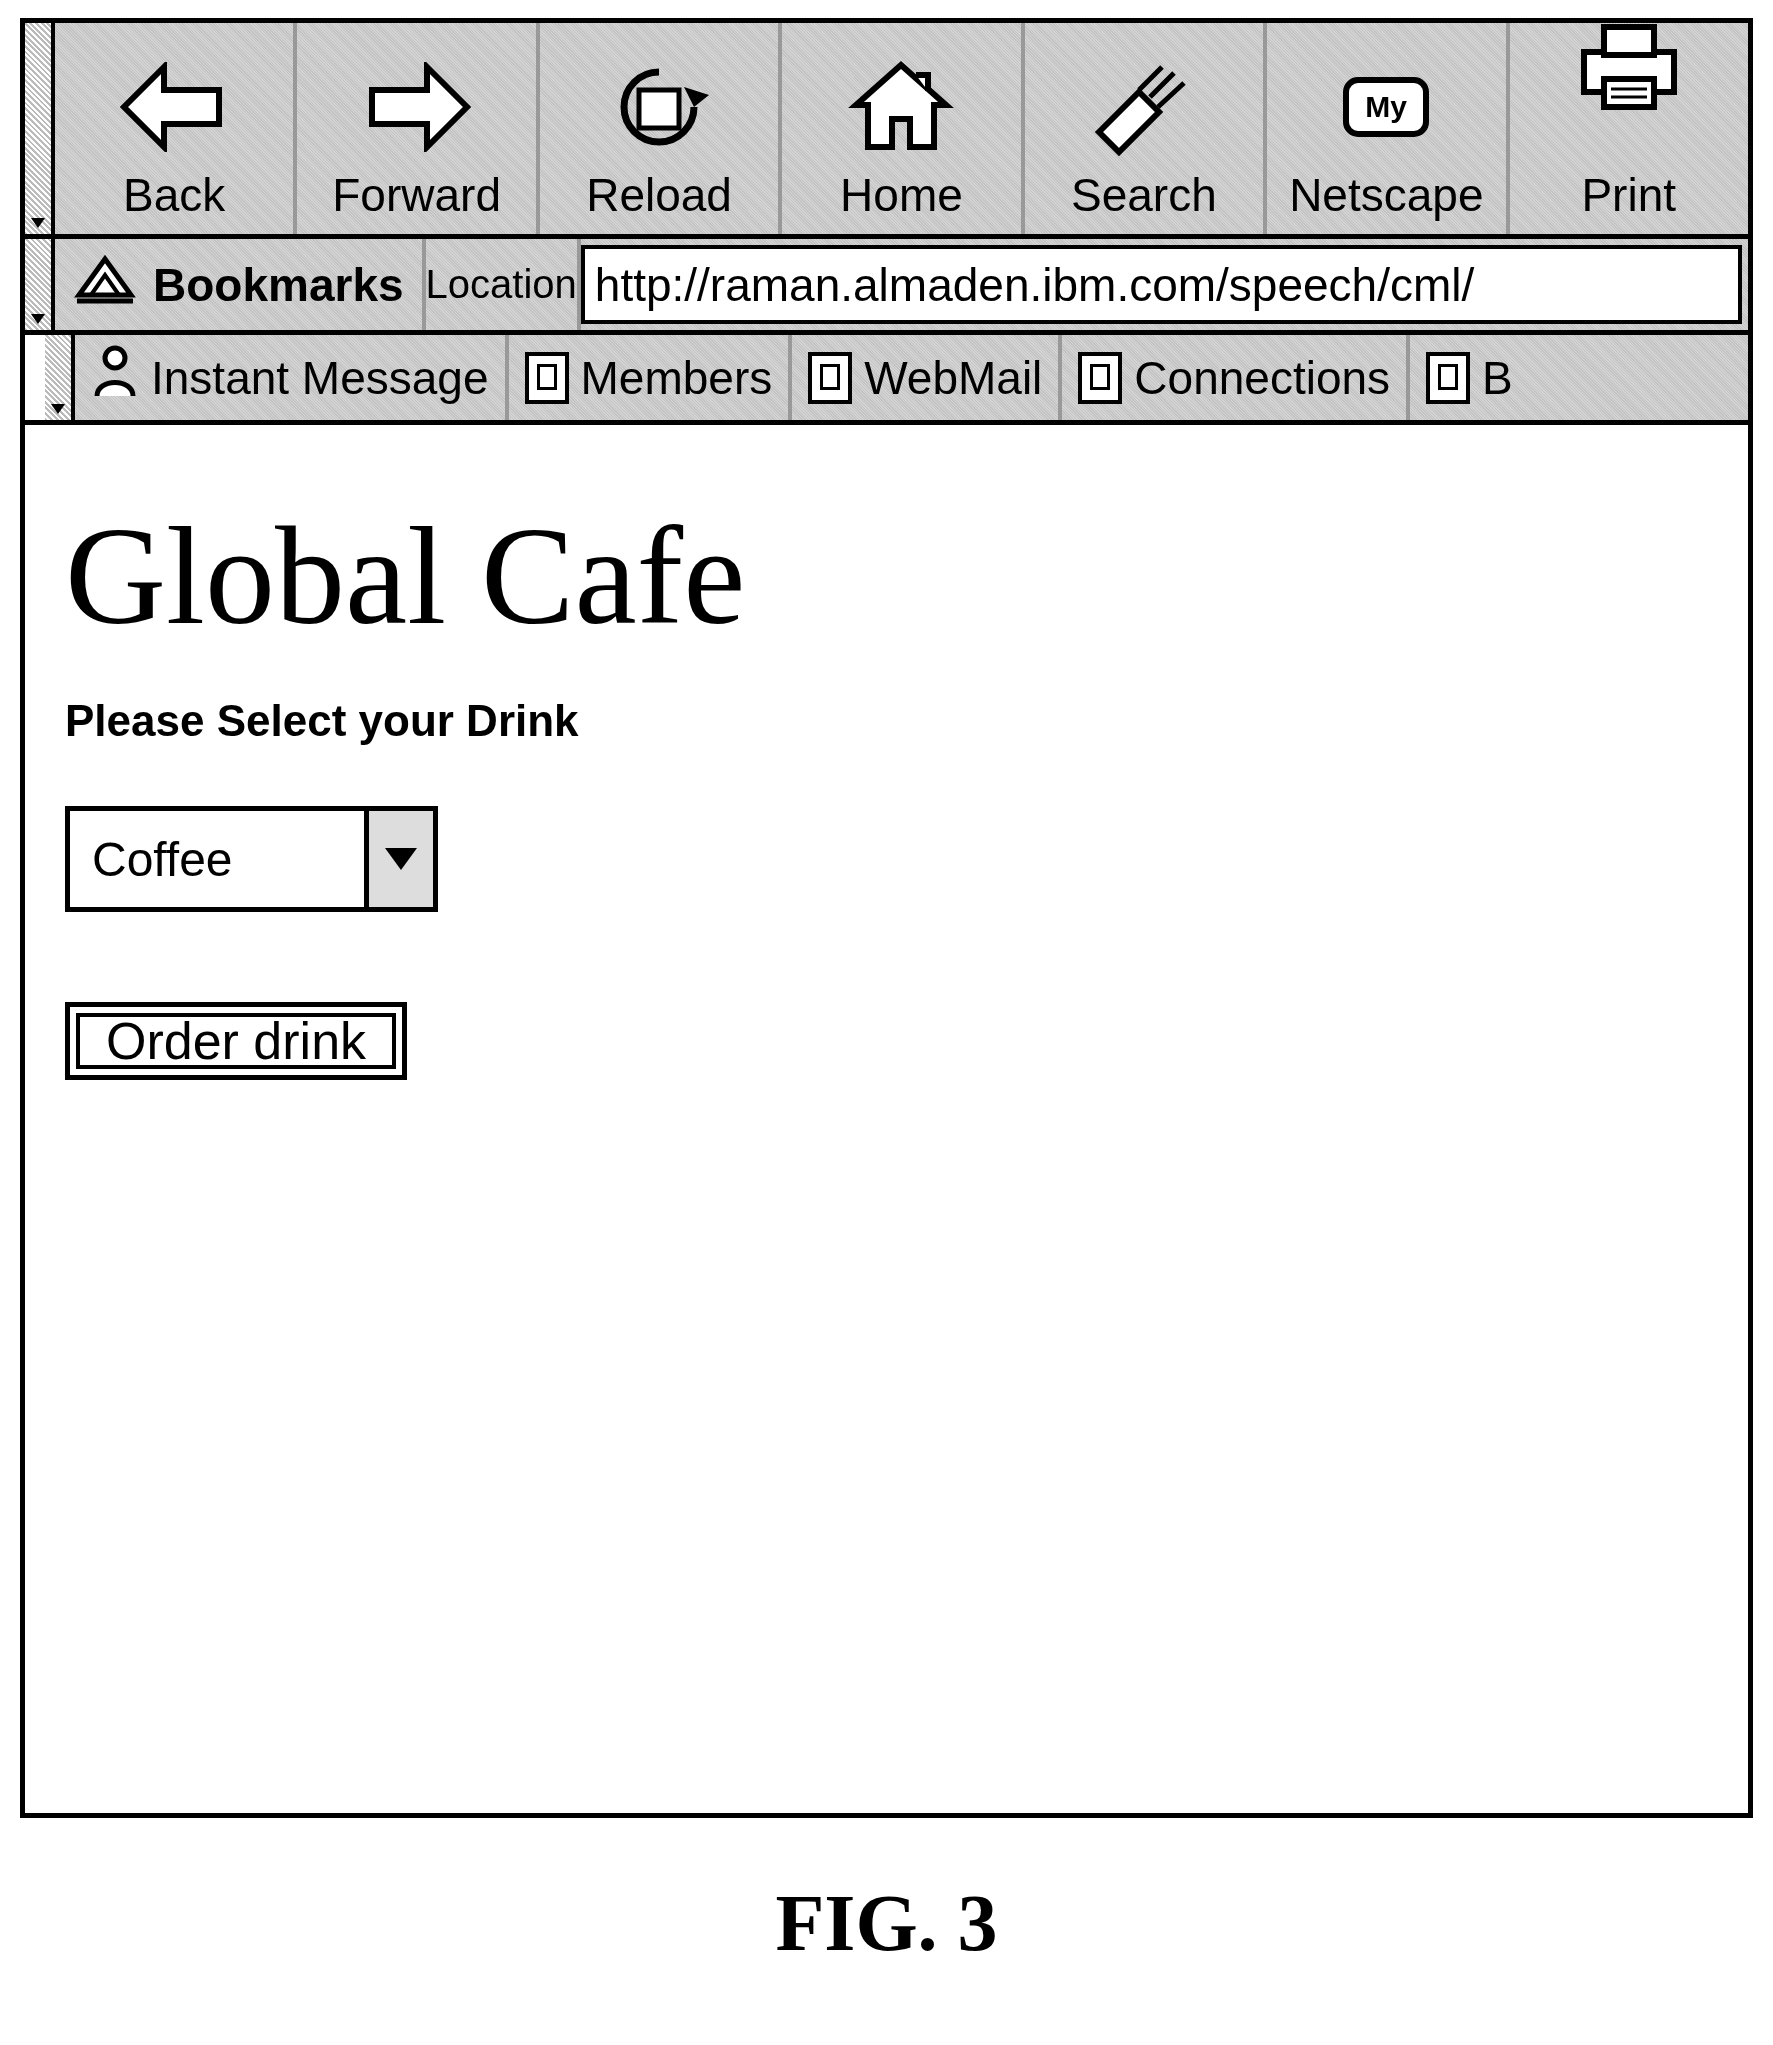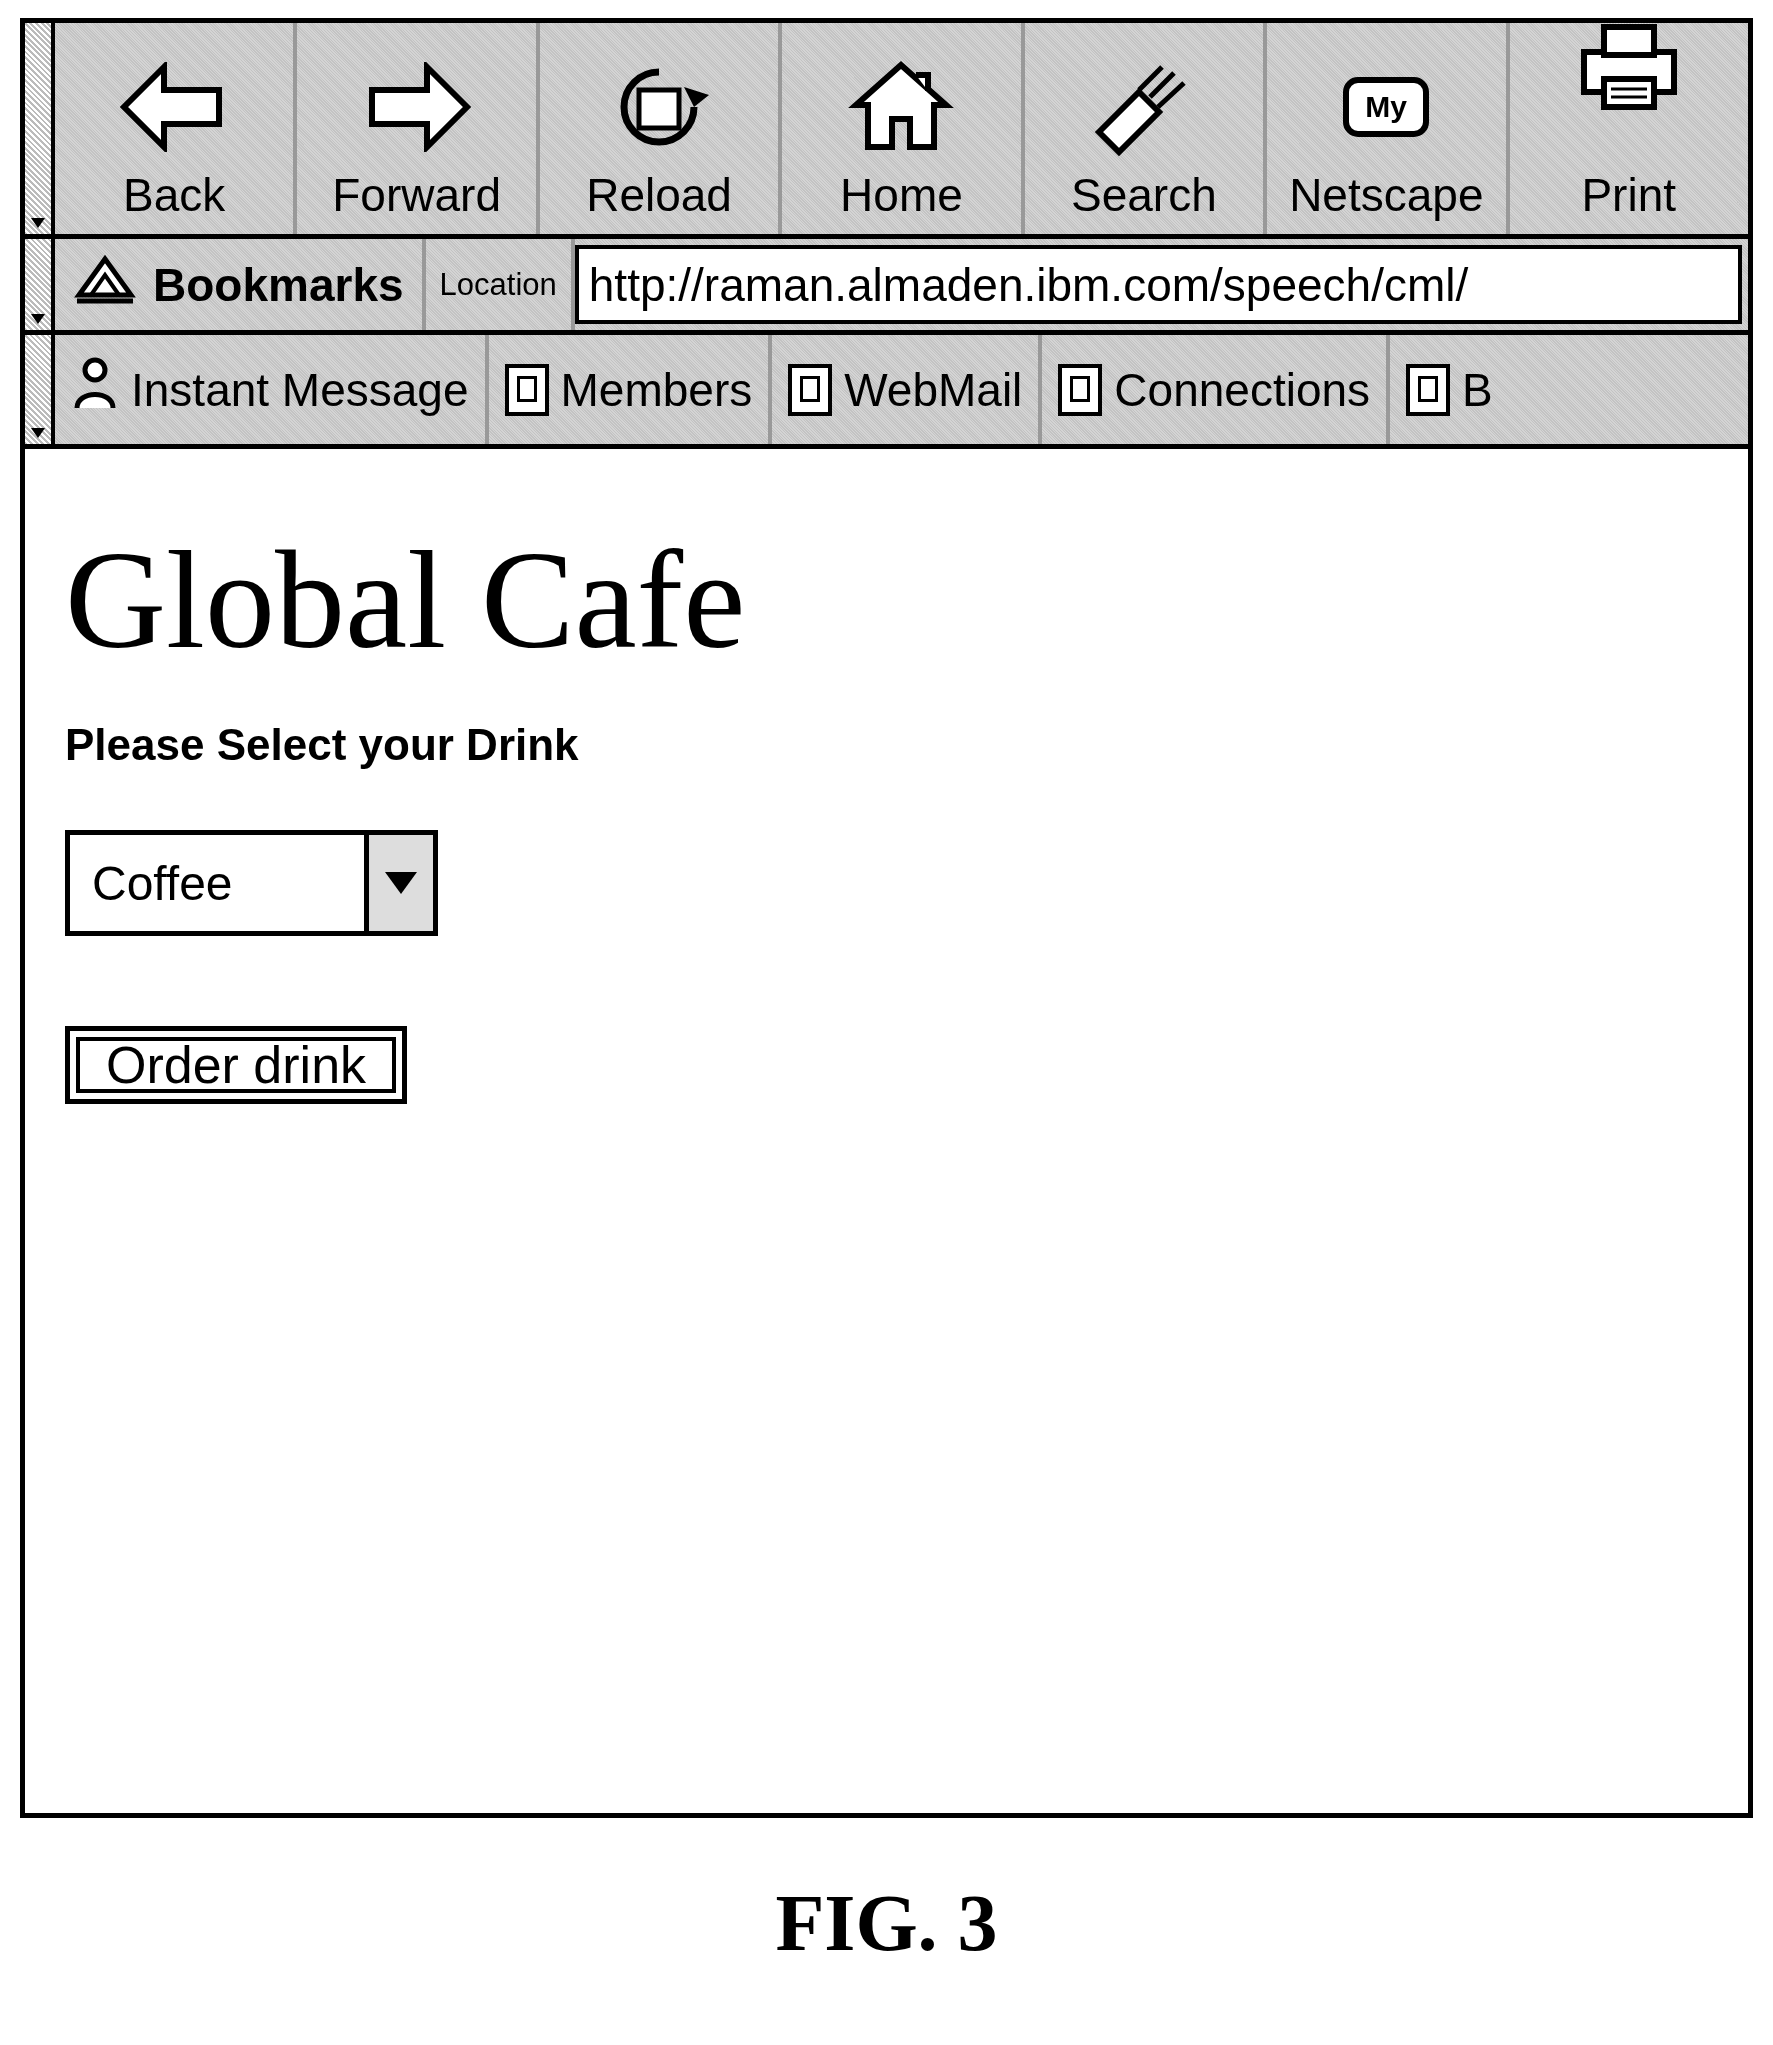--- a/index.html
+++ b/index.html
@@ -88,23 +88,23 @@
       align-items: center;
       padding: 0 18px;
       gap: 16px;
       border-right: 4px solid #999;
       font-size: 46px;
       font-weight: bold;
     }
     .loc-label {
       display: flex;
       align-items: center;
-      padding: 0 14px;
+      padding: 0 0;
       border-right: 4px solid #999;
-      font-size: 31px;
+      font-size: 40px;
     }
     .loc-field {
       flex: 1;
       background: #fff;
       border: 4px solid #000;
       margin: 6px 6px 6px 0;
       display: flex;
       align-items: center;
       padding: 0 10px;
       font-size: 46px;
@@ -314,21 +314,21 @@
         </span>
         <span>Bookmarks</span>
       </div>
       <div class="loc-label">Location</div>
       <div class="loc-field">
         <span>http://raman.almaden.ibm.com/speech/cml/</span>
       </div>
     </div>
   </div>
 
-  <div class="bar" style="height:114px;">
+  <div class="bar" style="height:90px;padding-left:20px;">
     <div class="grip">
         <div class="grip-tri"></div>
       </div>
     <div class="pt-body">
       <div class="pt-btn">
         <span>
           <svg width="48" height="56" viewBox="0 0 48 56">
             <circle cx="24" cy="14" r="10" fill="#fff" stroke="#000" stroke-width="5"></circle>
             <path d="M6 52 C6 34 42 34 42 52" fill="#fff" stroke="#000" stroke-width="5"></path>
           </svg>

